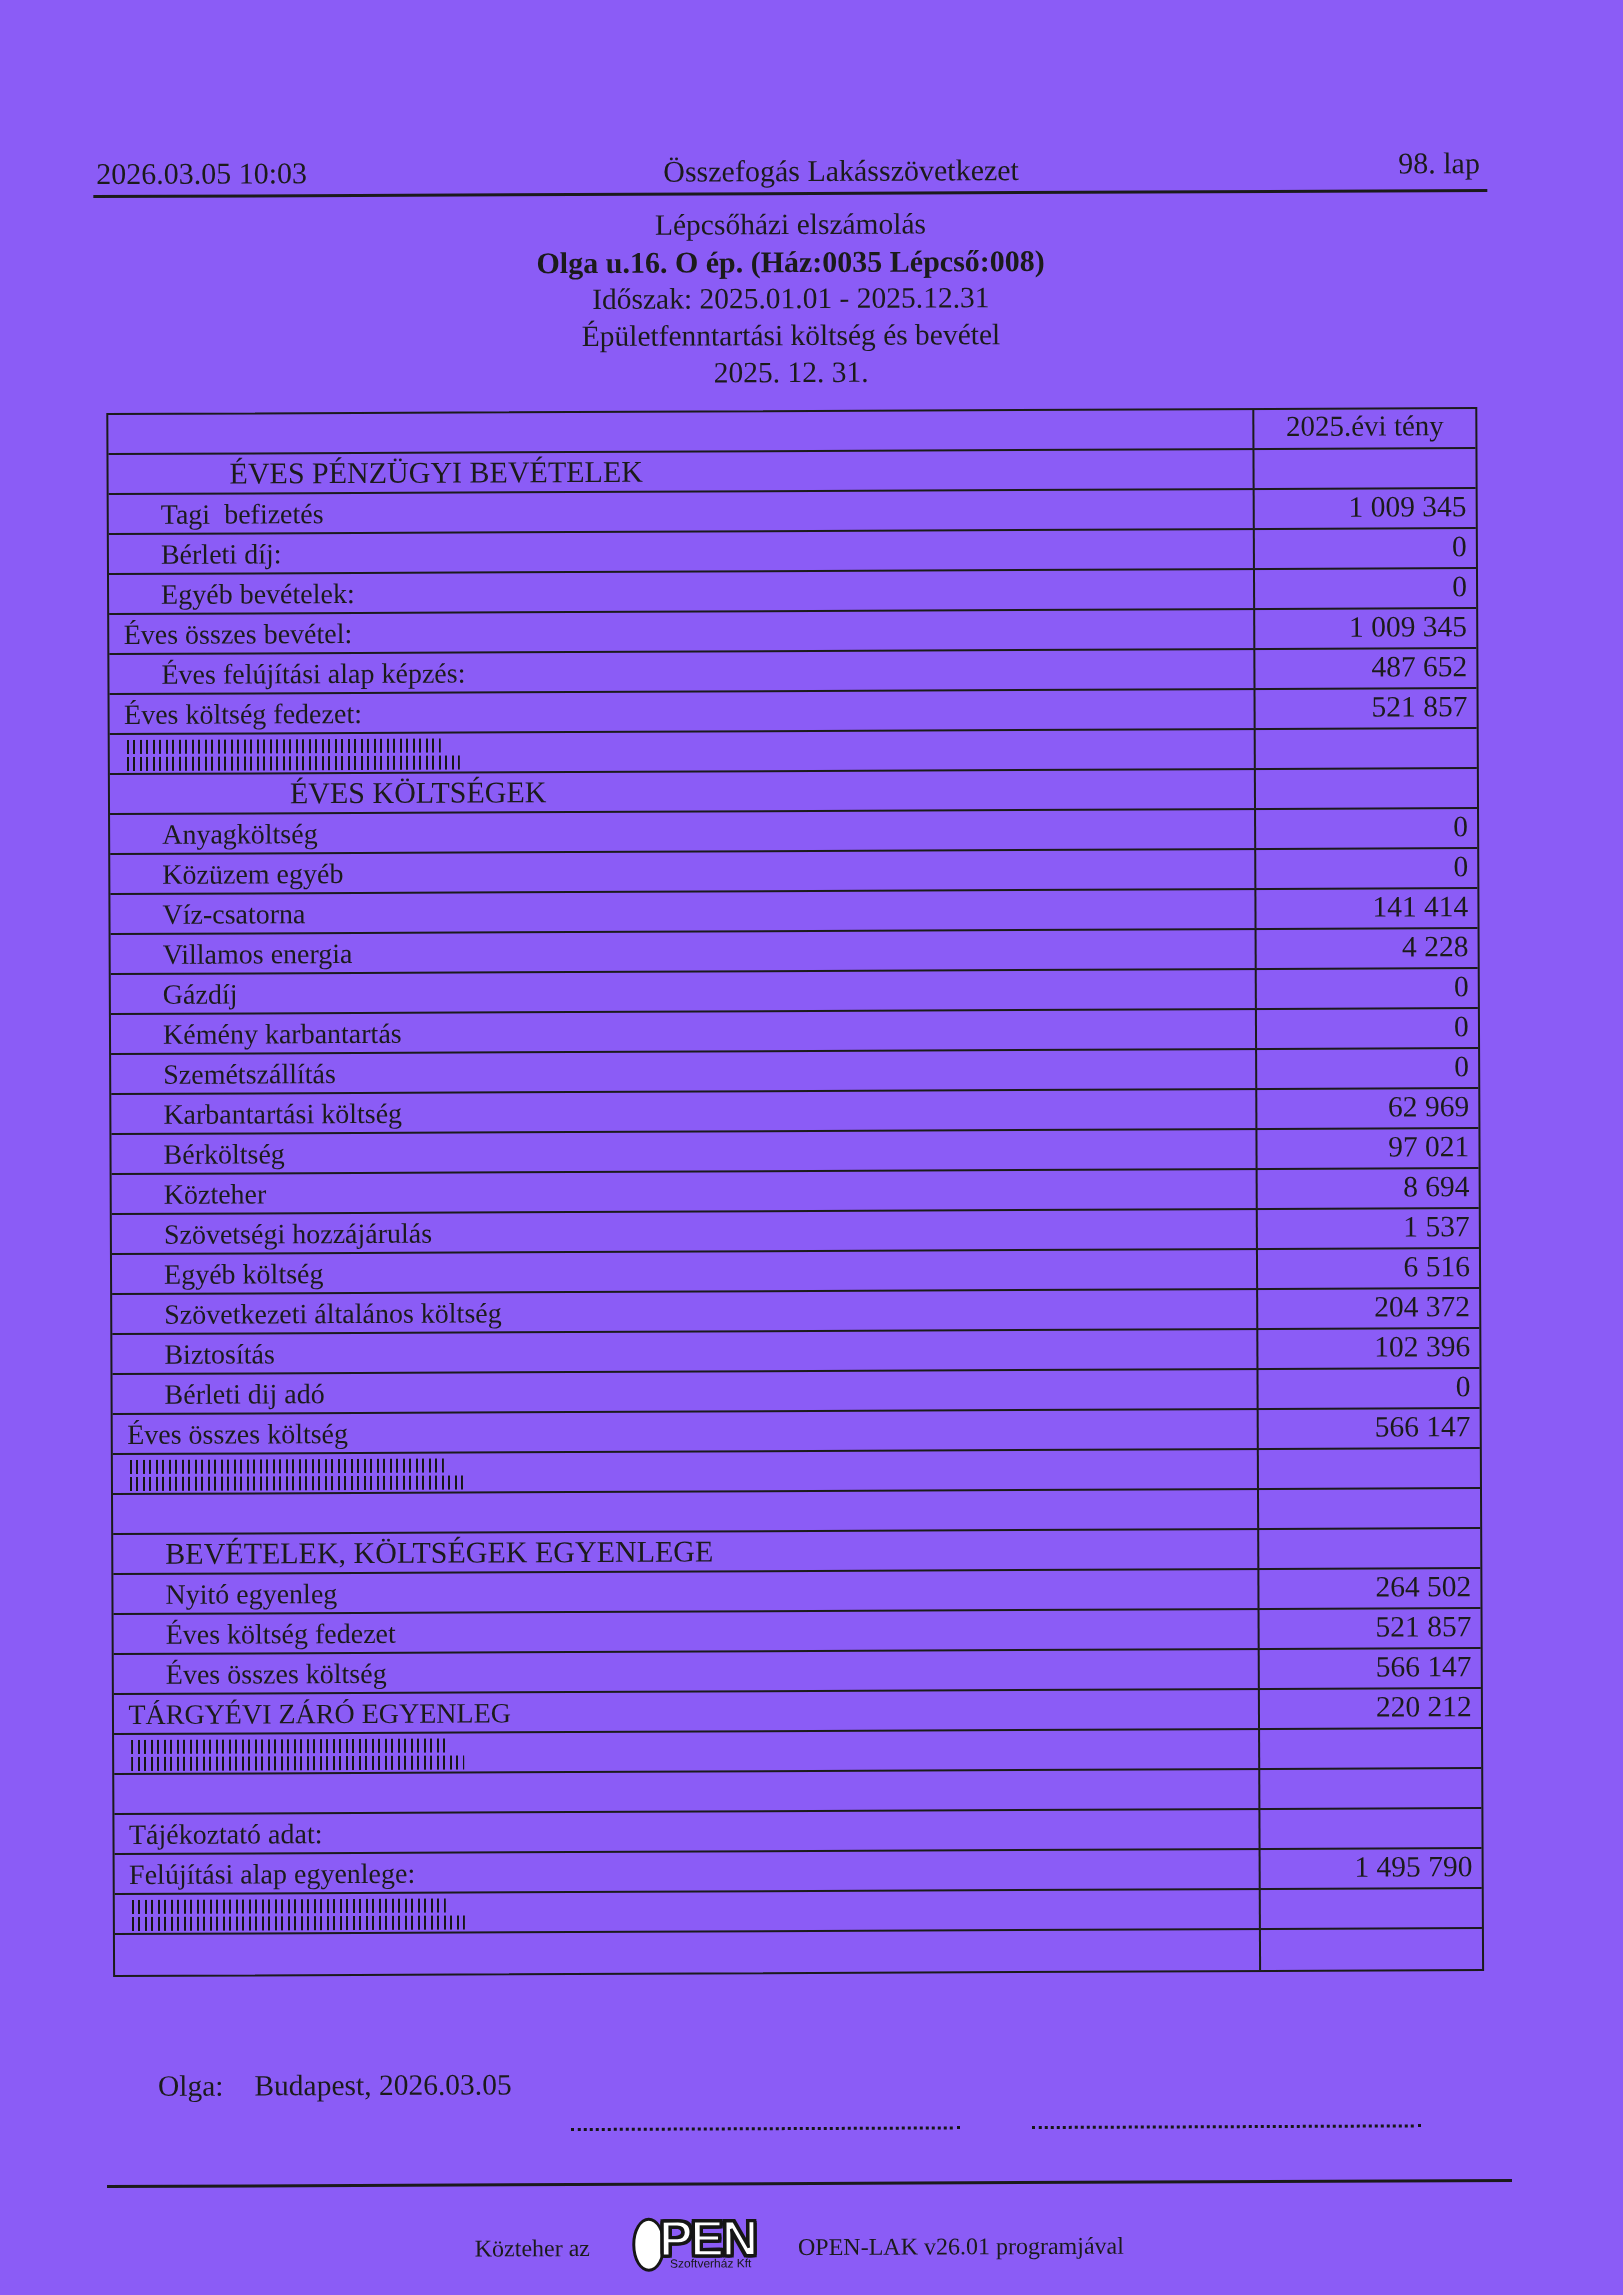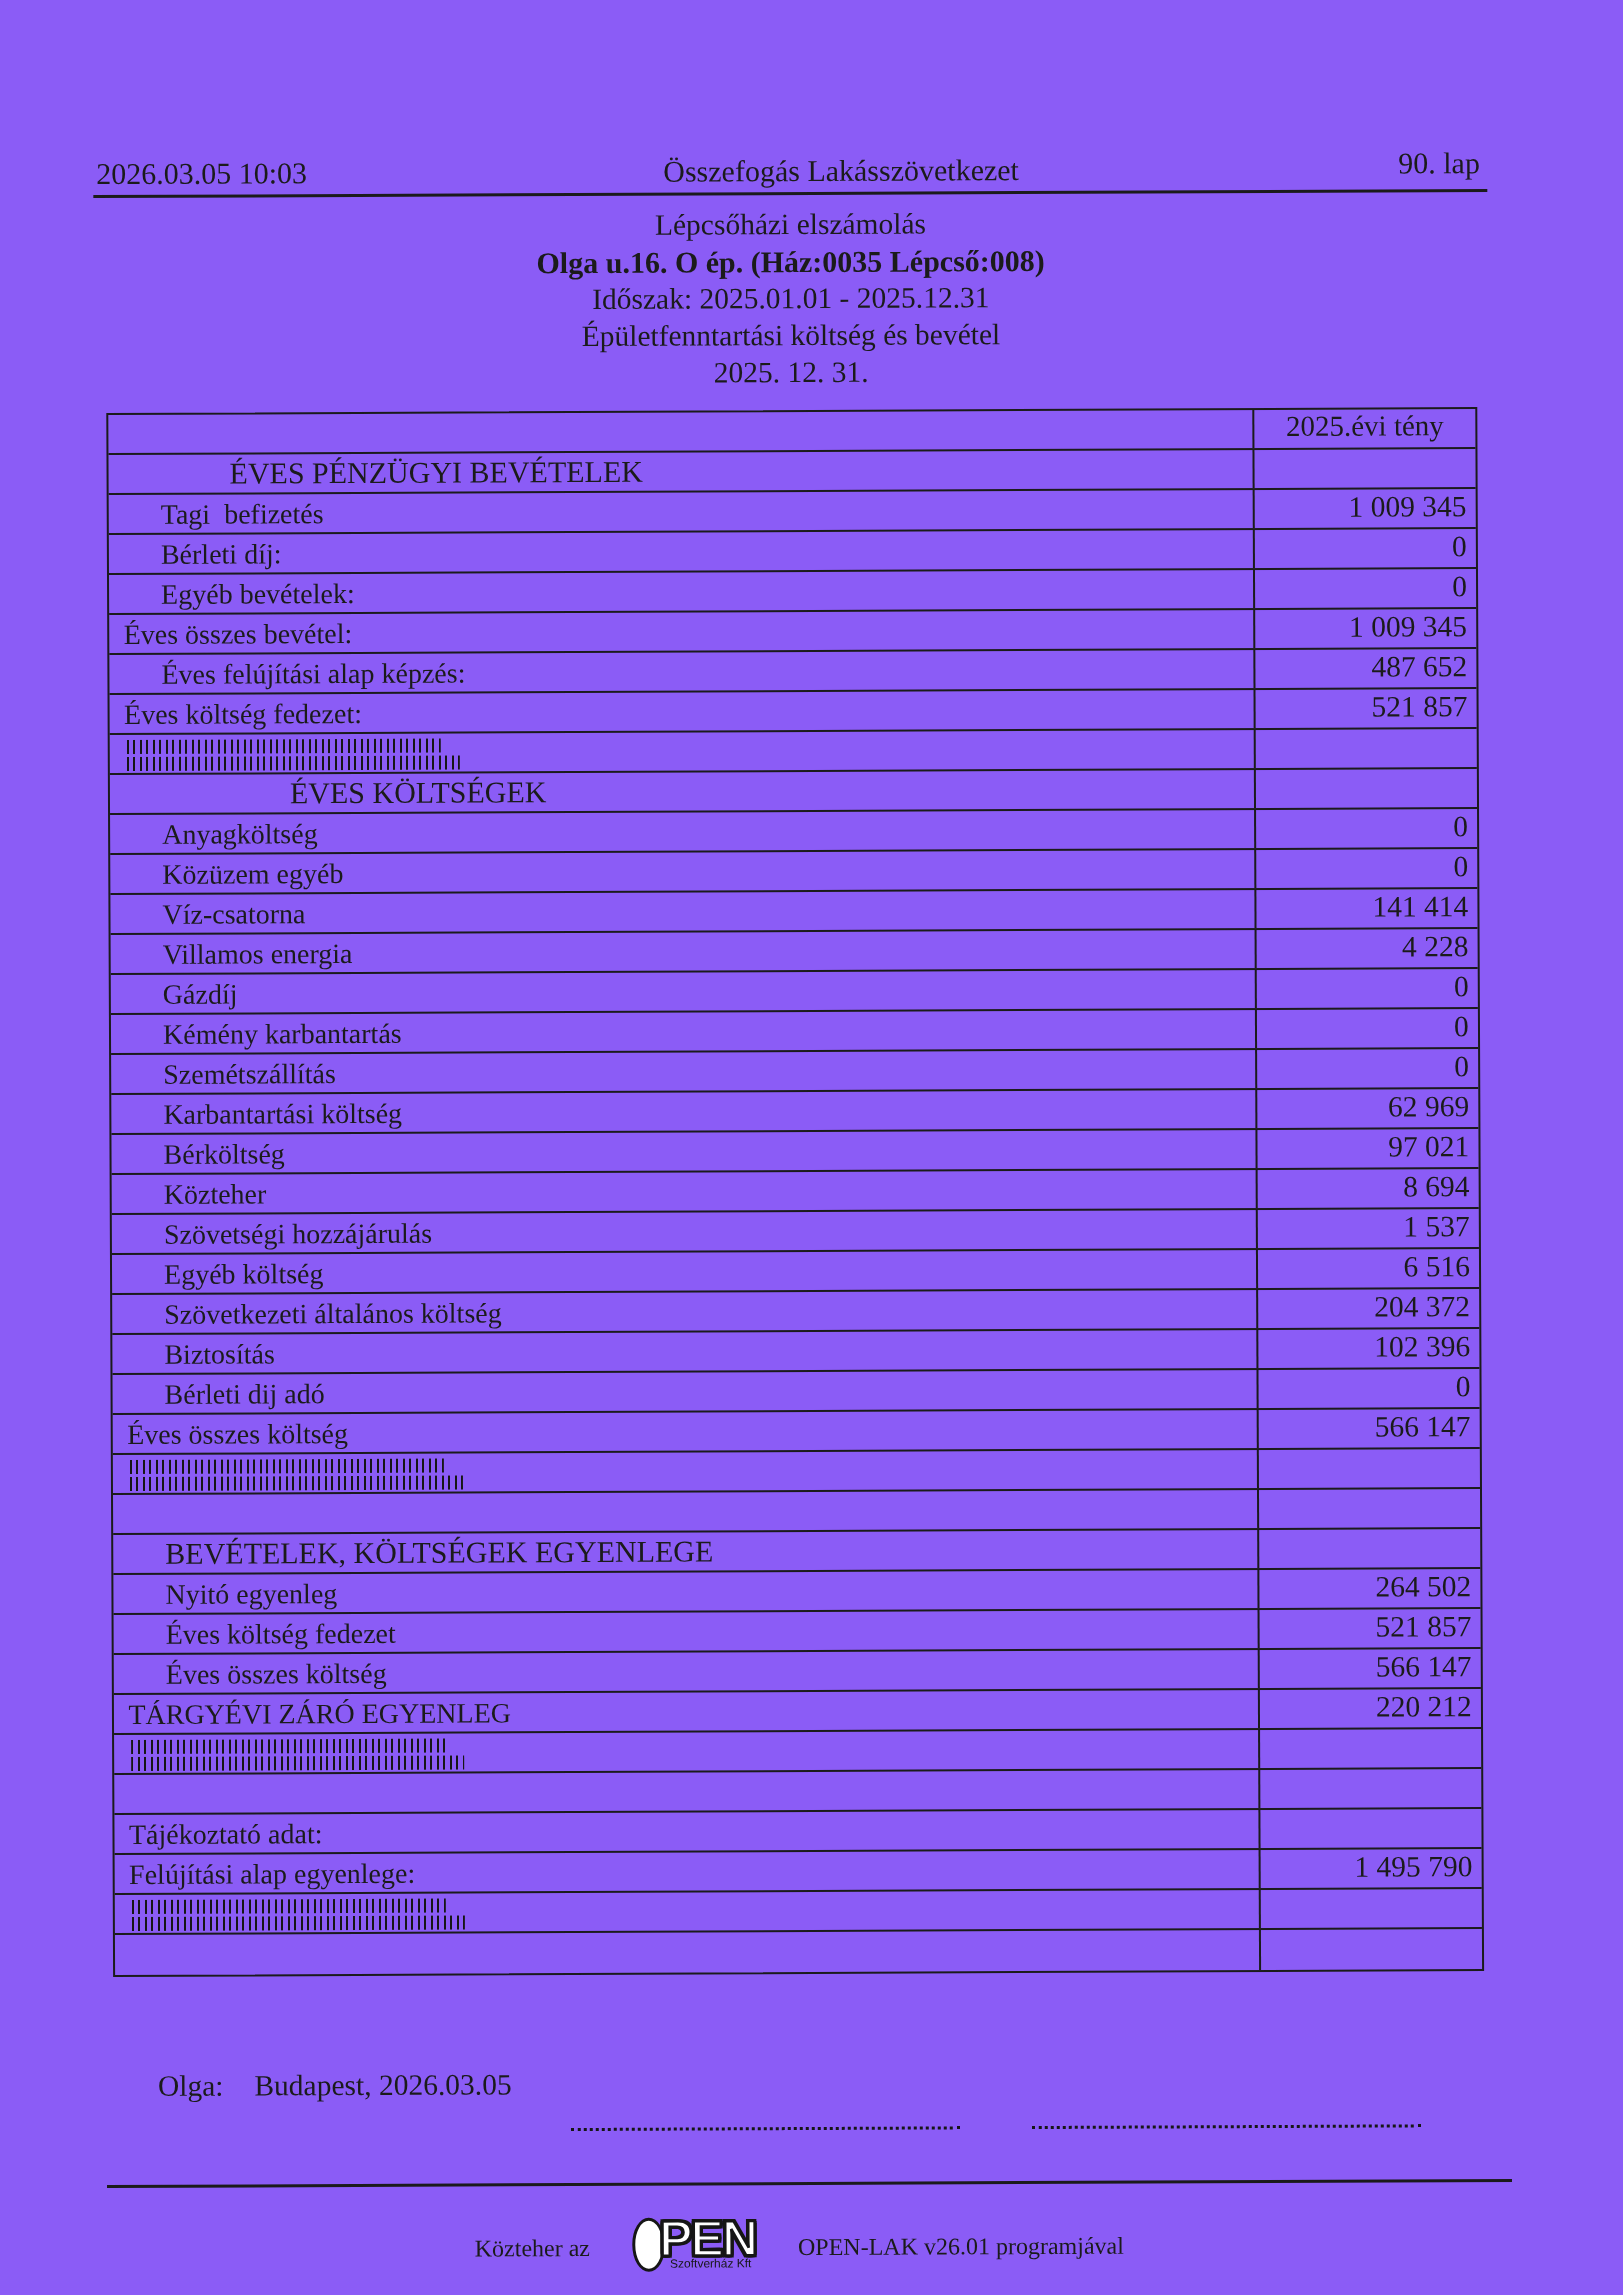--- a/index.html
+++ b/index.html
@@ -62,21 +62,21 @@
       font-size:12px;color:#161616;white-space:pre;}
 </style>
 </head>
 <body>
 
 <div class="sheet">
   <div class="scan">
 
     <div class="hdr-left">2026.03.05 10:03</div>
     <div class="hdr-center">Összefogás Lakásszövetkezet</div>
-    <div class="hdr-right">90. lap</div>
+    <div class="hdr-right">98. lap</div>
     <div class="hdr-rule"></div>
 
     <div class="titles">
       <div>Lépcsőházi elszámolás</div>
       <div class="bold">Olga u.16. O ép. (Ház:0035 Lépcső:008)</div>
       <div>Időszak: 2025.01.01 - 2025.12.31</div>
       <div>Épületfenntartási költség és bevétel</div>
       <div>2025. 12. 31.</div>
     </div>
 

